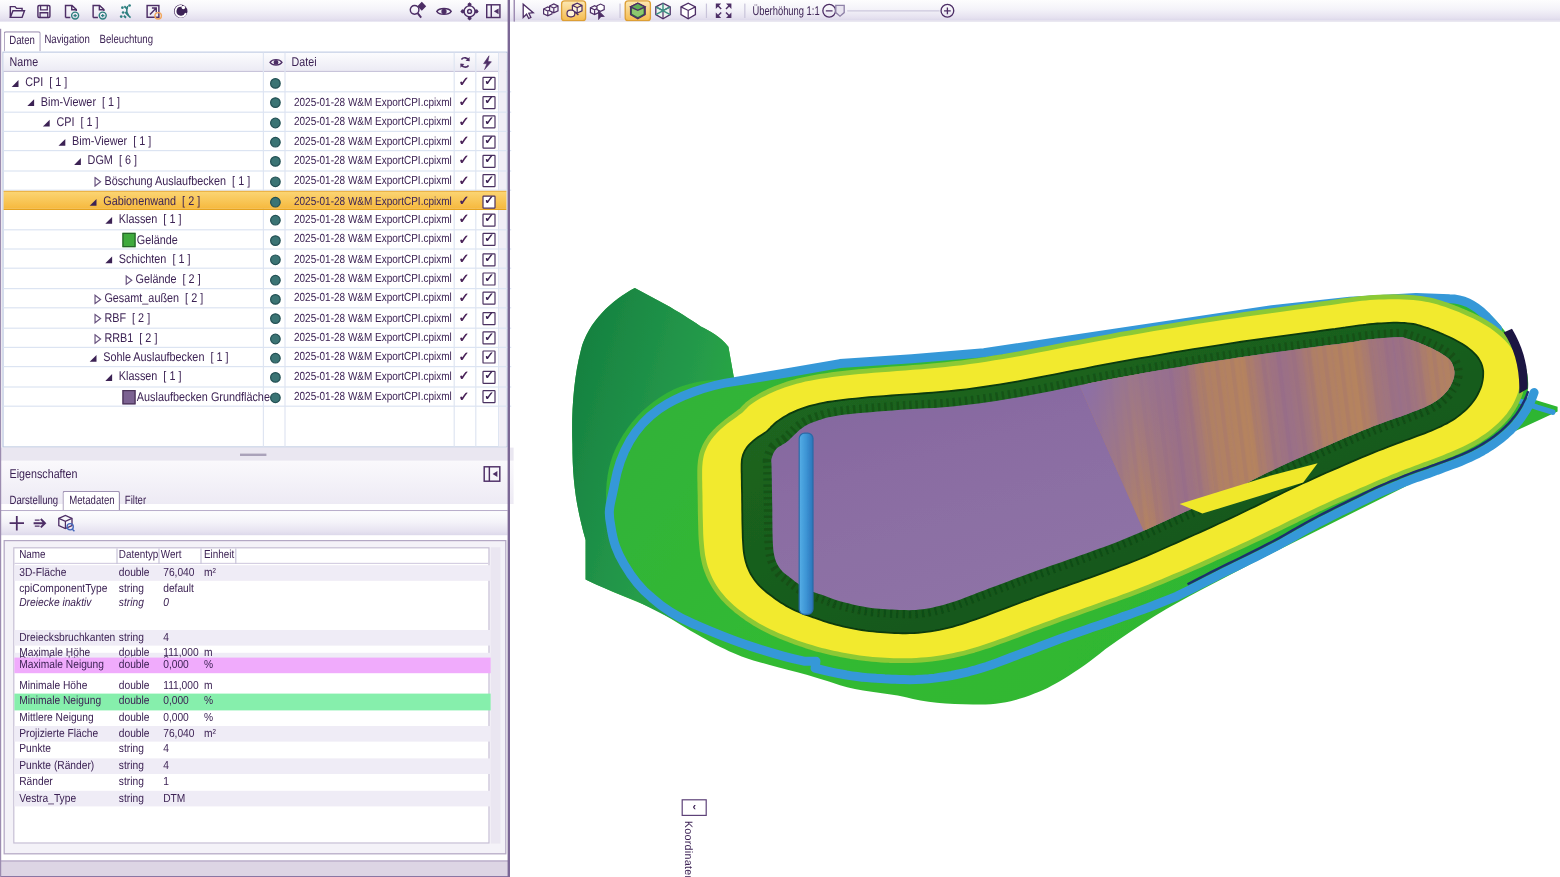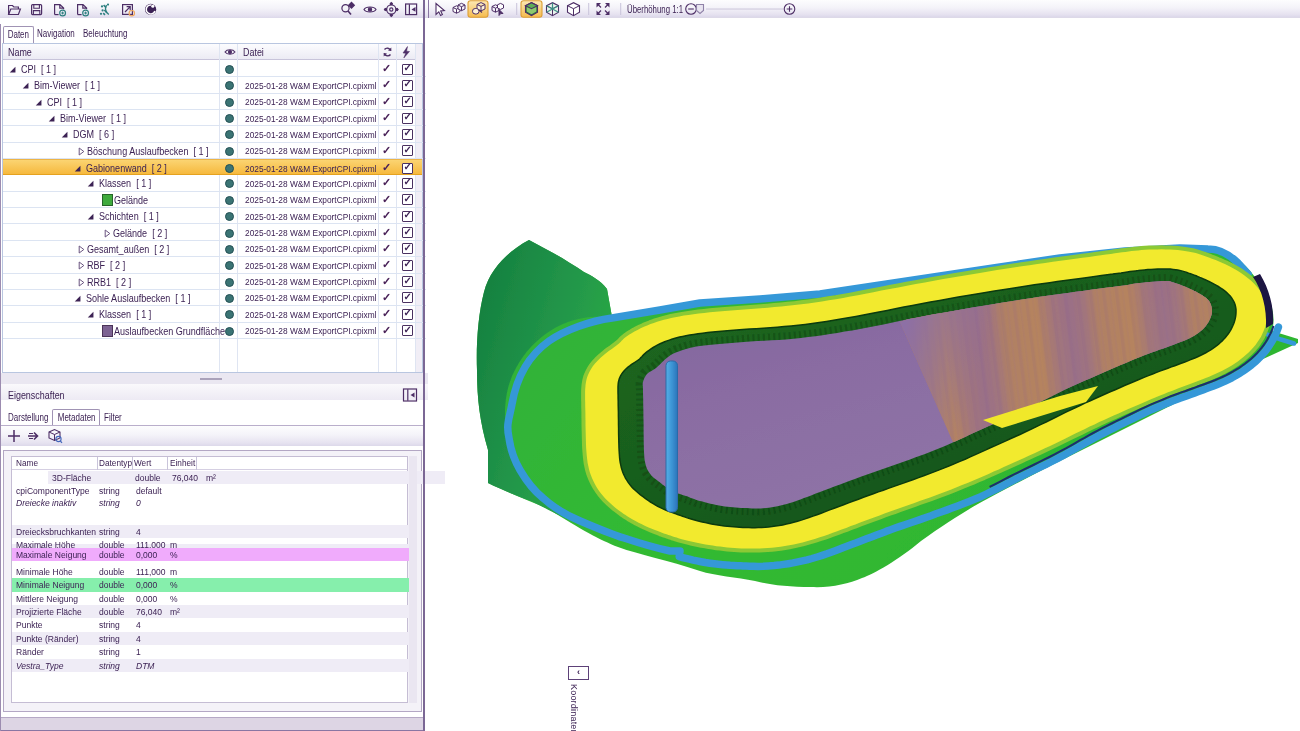--- a/index.html
+++ b/index.html
@@ -426,21 +426,21 @@
             <div class="chk">✓</div>
             <div class="cbox"></div>
         </div>
       </div>
     </div>
 
     <div class="abs" style="left:0; top:373px; width:428px; height:11px; background:#eae7f1;">
       <div class="abs" style="left:200px; top:5px; width:22px; height:2px; background:#aaa2ba;"></div>
     </div>
 
-    <div class="abs" style="left:0; top:384px; width:428px; height:16px; background:linear-gradient(#faf9fc,#edeaf4);">
+    <div class="abs" style="left:0; top:384px; width:428px; height:36px; background:linear-gradient(#faf9fc,#edeaf4);">
       <div class="abs ptext" style="left:8px; top:5px; font-size:10.5px; transform:scaleX(0.85); transform-origin:0 0;">Eigenschaften</div>
       <div id="peicon">
         <svg class="abs" style="left:402px; top:3px;" width="16" height="16" viewBox="0 0 16 16" fill="none" stroke="#4d2e66" stroke-width="1.2">
           <rect x="1.5" y="2" width="13" height="12"></rect>
           <path d="M5.8,2.2 L5.8,13.8"></path>
           <path d="M12.5,5.5 L8.5,8 L12.5,10.5 Z" fill="#4d2e66" stroke="none"></path>
         </svg>
       </div>
     </div>
     <div class="tab" style="left:8px; top:412px;">Darstellung</div>
@@ -468,21 +468,21 @@
           <div class="hdrtxt" style="left:4px; top:0px; font-size:9.7px;">Name</div>
           <div class="hdrtxt" style="left:87px; top:0px; font-size:9.7px;">Datentyp</div>
           <div class="hdrtxt" style="left:122px; top:0px; font-size:9.7px;">Wert</div>
           <div class="hdrtxt" style="left:158px; top:0px; font-size:9.7px;">Einheit</div>
           <div class="abs vline" style="left:85px; top:0; height:13px;"></div>
           <div class="abs vline" style="left:120px; top:0; height:13px;"></div>
           <div class="abs vline" style="left:155px; top:0; height:13px;"></div>
           <div class="abs vline" style="left:184px; top:0; height:13px;"></div>
         </div>
         <div id="mtable" class="abs" style="left:0; top:14px; width:395px; height:231px;">
-          <div class="mrow" style="top:0px; background:#efecf6;margin-left:36px;">
+          <div class="mrow" style="top:0px; background:#efecf6;">
               <div style="left:4px;">3D-Fläche</div>
               <div style="left:87px;">double</div>
               <div style="left:124px;">76,040</div>
               <div style="left:158px;">m²</div>
             </div>
           <div class="mrow" style="top:13.4px;">
               <div style="left:4px;">cpiComponentType</div>
               <div style="left:87px;">string</div>
               <div style="left:124px;">default</div>
             </div>
@@ -545,21 +545,21 @@
           <div class="mrow" style="top:160.8px; background:#efecf6;">
               <div style="left:4px;">Punkte (Ränder)</div>
               <div style="left:87px;">string</div>
               <div style="left:124px;">4</div>
             </div>
           <div class="mrow" style="top:174.2px;">
               <div style="left:4px;">Ränder</div>
               <div style="left:87px;">string</div>
               <div style="left:124px;">1</div>
             </div>
-          <div class="mrow" style="top:187.6px; background:#efecf6;font-style:italic;">
+          <div class="mrow" style="top:187.6px; background:#efecf6;">
               <div style="left:4px;">Vestra_Type</div>
               <div style="left:87px;">string</div>
               <div style="left:124px;">DTM</div>
             </div>
         </div>
       </div>
       <div class="abs" style="left:405px; top:5px; width:8px; height:247px; background:#eae6f1;"></div>
     </div>
 
     <div class="abs" style="left:0; top:717px; width:425px; height:14px; background:#ddd5e4; border-top:1px solid #b5a8c5; border-bottom:1px solid #8a76a3;"></div>

